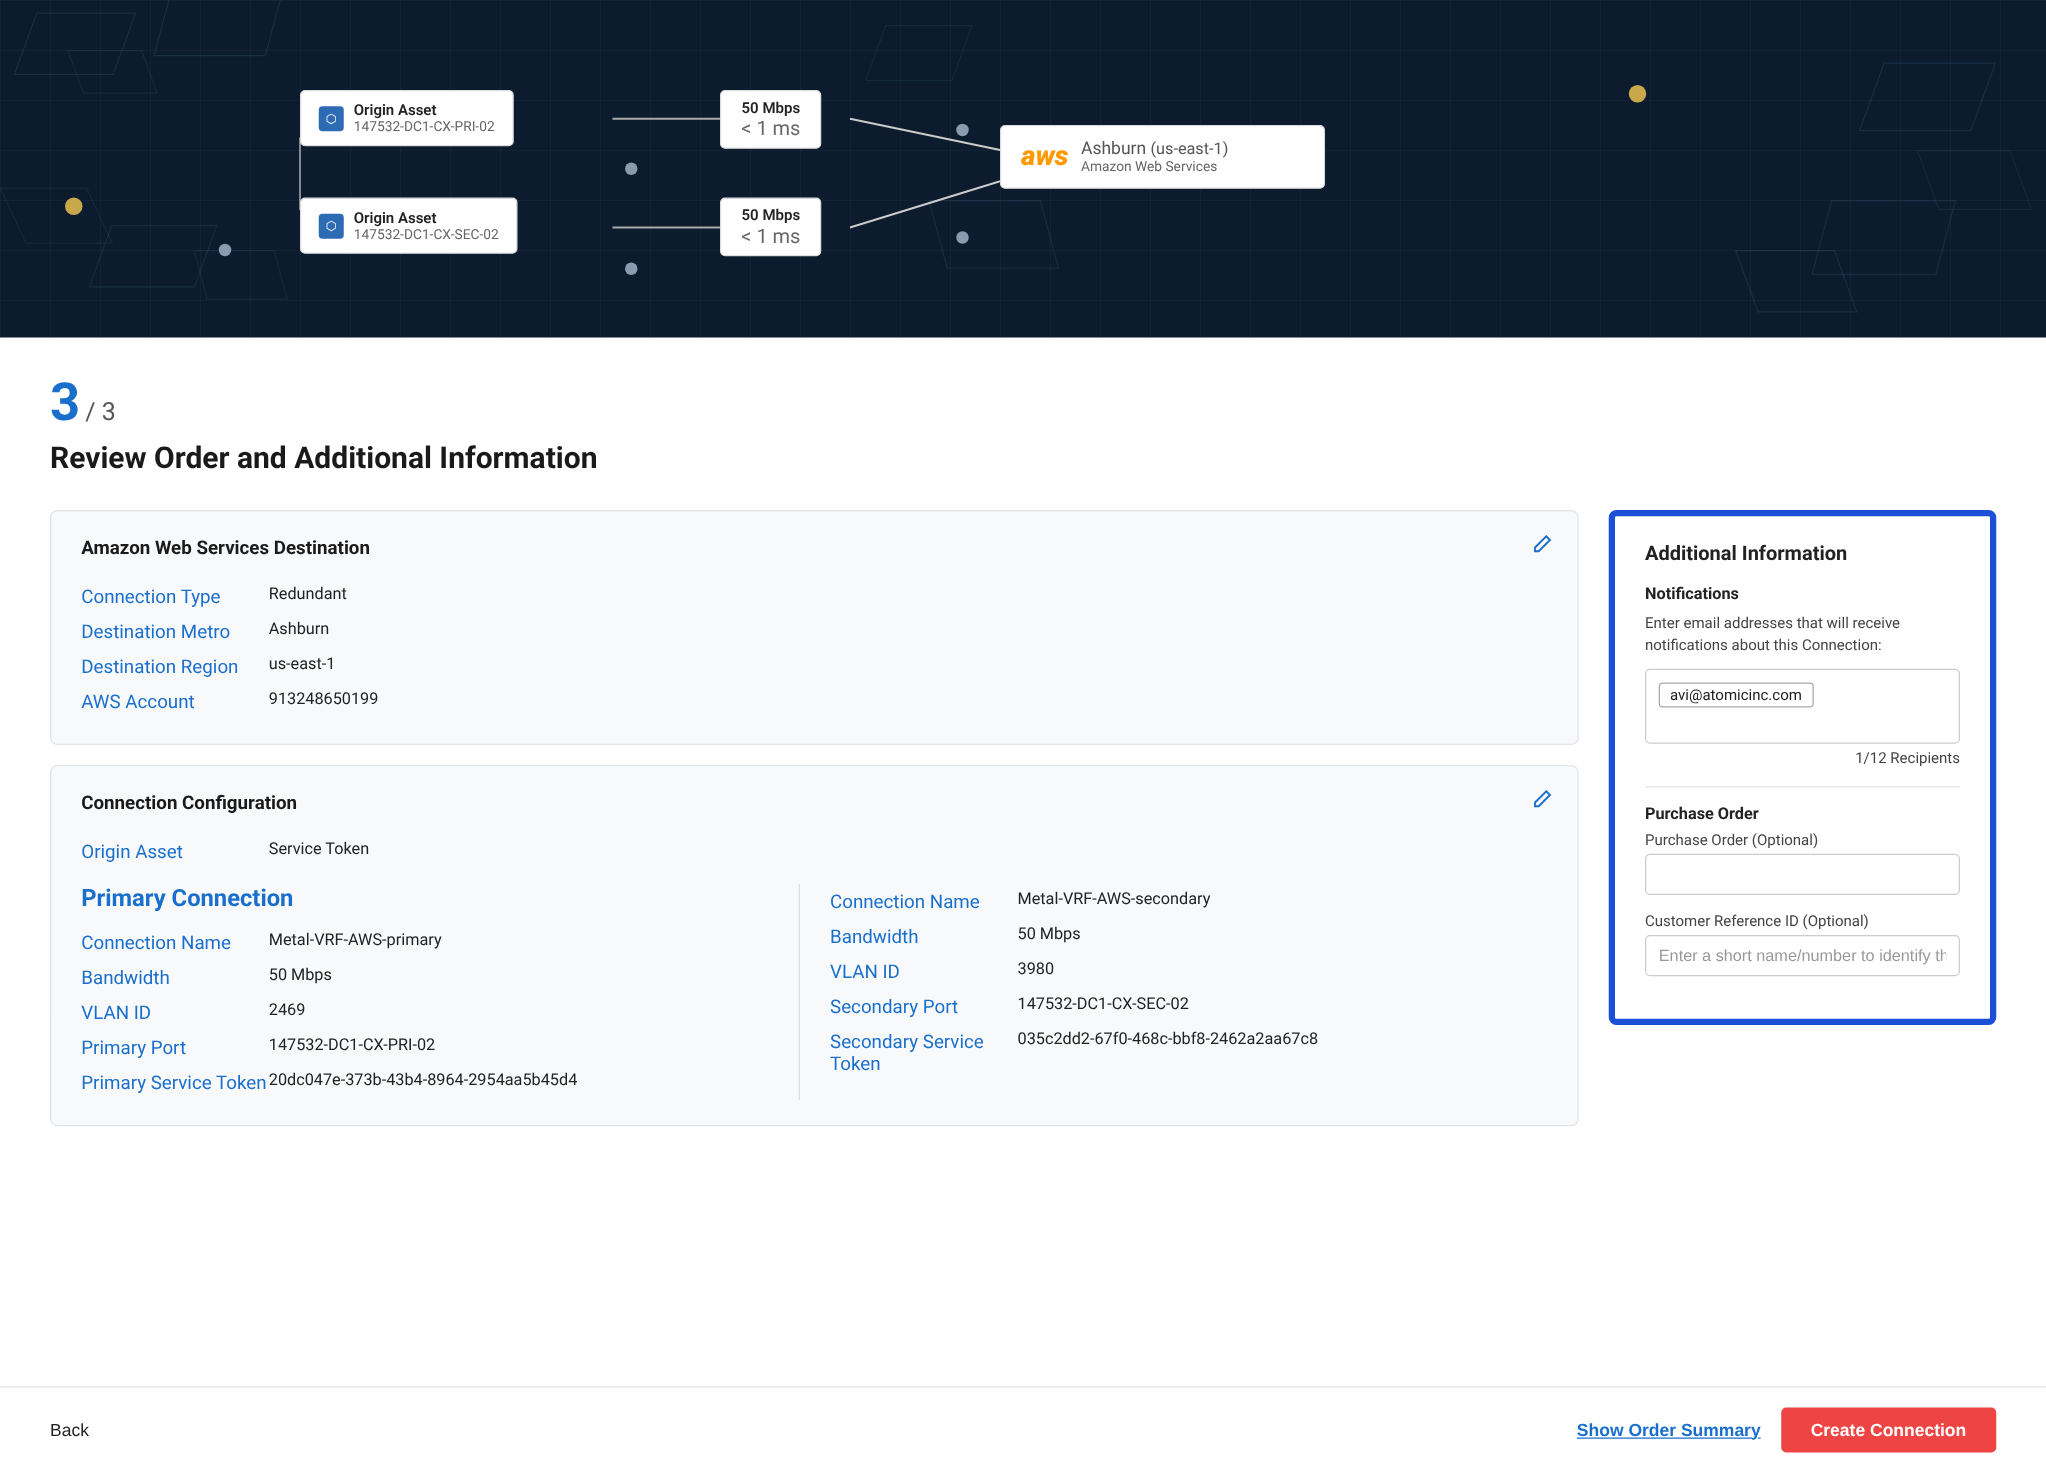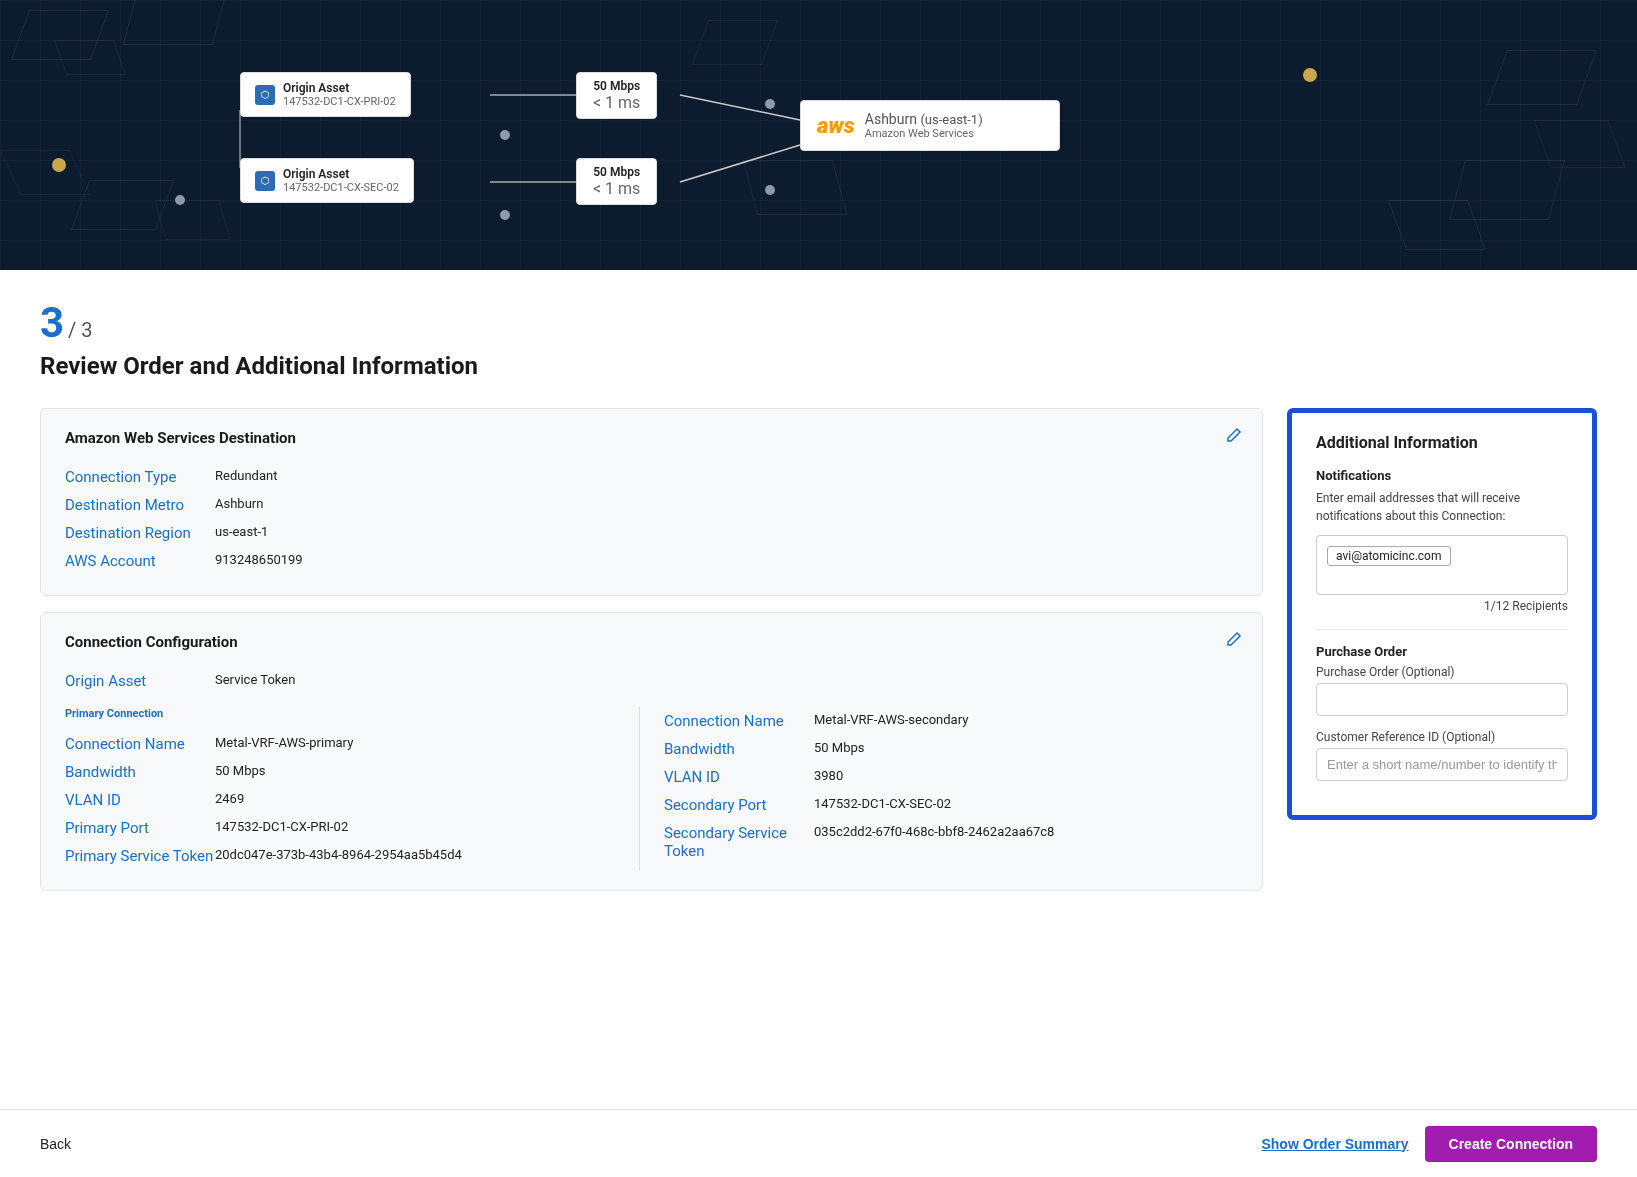--- a/index.html
+++ b/index.html
@@ -152,21 +152,21 @@
     .conn-columns {
       display: flex;
       gap: 0;
       margin-top: 12px;
     }
     .conn-col { flex: 1; }
     .conn-col + .conn-col { border-left: 1px solid #ddd; padding-left: 24px; }
     .conn-section-title {
       font-weight: 700;
       color: #1a6fcc;
-      font-size: 11px;
+      font-size: 19px;
       margin-bottom: 10px;
     }
 
     
     .right-card {
       background: #fff;
       border: 5px solid #1d4ed8;
       border-radius: 6px;
       padding: 20px 24px;
     }
@@ -240,21 +240,21 @@
     .btn-order-summary {
       background: none;
       border: none;
       color: #1a6fcc;
       font-size: 14px;
       font-weight: 600;
       cursor: pointer;
       text-decoration: underline;
     }
     .btn-create {
-      background: #a21caf;
+      background: #ef4444;
       color: #fff;
       border: none;
       border-radius: 4px;
       padding: 10px 24px;
       font-size: 14px;
       font-weight: 600;
       cursor: pointer;
     }
   </style>
 </head>

